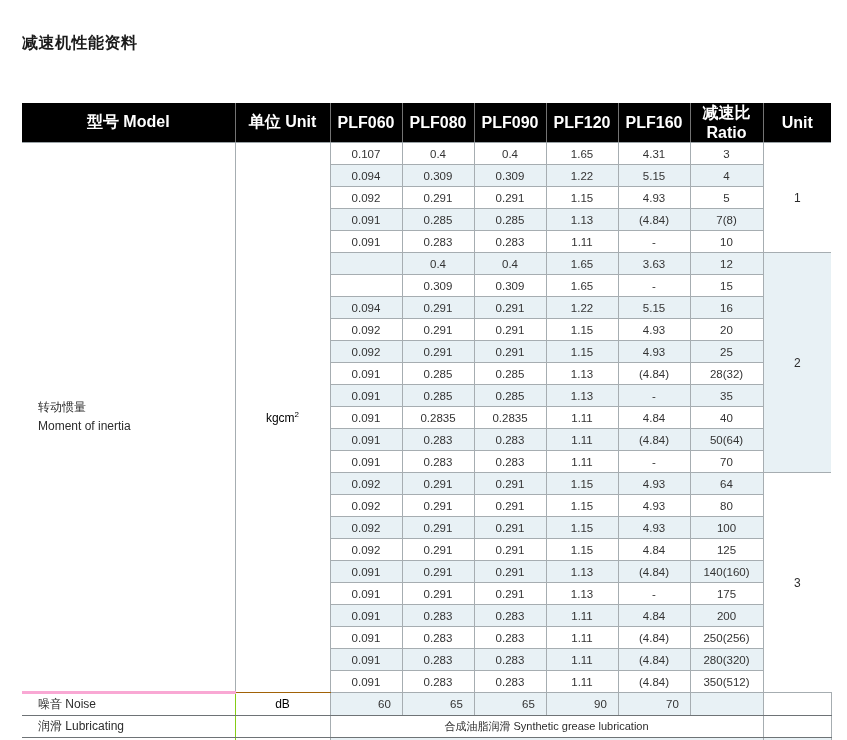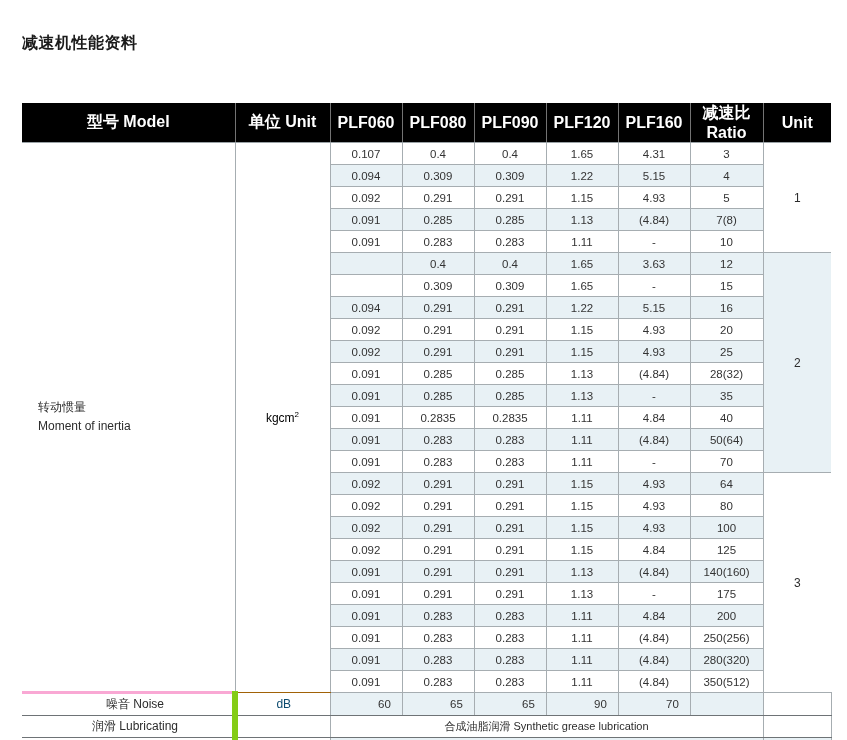--- a/index.html
+++ b/index.html
@@ -29,22 +29,22 @@
   td.unit-cell {
     border-right:1px solid #a6adb1; font-size:12px; color:#000000;
     vertical-align:middle; border-bottom:1px solid #a16207;
   }
   td.unit-cell sup { font-size:8px; }
   td.stage-cell {
     border-left:1px solid #a6adb1; border-bottom:1px solid #a6adb1;
     font-size:12px; color:#2c2c2c; vertical-align:middle;
   }
   tr.b-row td { border-top:1px solid #6e7376; border-bottom:1px solid #6e7376; }
-  td.b-label { text-align:center; padding-left:16px; font-size:12px; color:#2c2c2c; border-right:6px solid #84cc16; }
-  td.b-unit  { font-size:12px; color:#0c4a6e; border-right:1px solid #a6adb1; }
+  td.b-label { text-align:left; padding-left:16px; font-size:12px; color:#2c2c2c; border-right:1px solid #84cc16; }
+  td.b-unit  { font-size:12px; color:#000000; border-right:1px solid #a6adb1; }
   td.b-val   { border-left:1px solid #a6adb1; border-right:1px solid #a6adb1;padding-left:37px; }
   td.b-span  { font-size:11px; color:#2c2c2c; border-right:1px solid #a6adb1; }
   td.b-stage { border-right:1px solid #a6adb1; }
 </style>
 </head>
 <body>
 
 <div class="page">
 
   <div class="titleblock">

